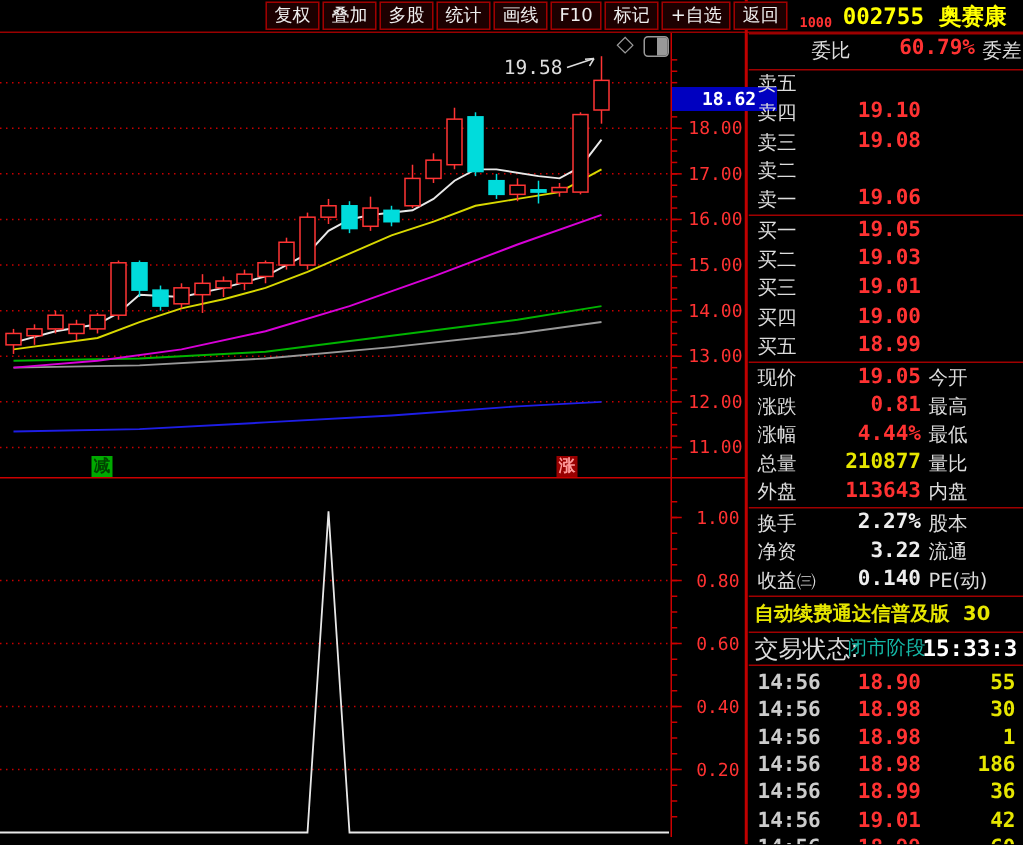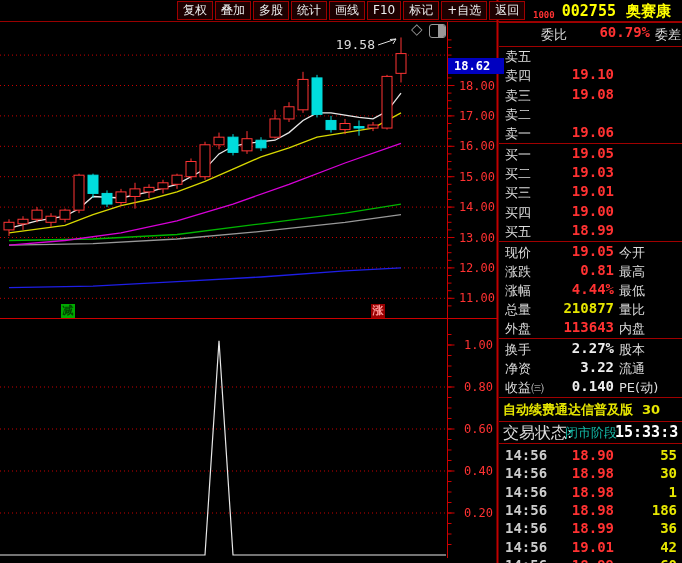--- a/index.html
+++ b/index.html
@@ -7,21 +7,21 @@
        font-family:"DejaVu Sans","Liberation Sans",sans-serif;}
   #chart-svg{position:absolute;left:0;top:0;}
   #toolbar{position:absolute;left:177px;top:1px;display:flex;gap:2px;}
   .tbtn{background:#1c0000;border:1px solid #a00000;color:#eee;font-size:12px;
         height:17px;line-height:17px;padding:0 5px;white-space:nowrap;cursor:default;}
   #header{position:absolute;left:505px;top:1px;white-space:nowrap;margin-left:28px;}
   #hdr-buffer{color:#ff3232;font:bold 9px "DejaVu Sans Mono",monospace;vertical-align:-2px;}
   .hdr-code{color:#ffff00;font:bold 15px "DejaVu Sans Mono",monospace;margin-left:2px;}
   .hdr-name{color:#ffff00;font-weight:bold;font-size:15px;margin-left:5px;}
   #price-tag{position:absolute;left:448px;top:58px;width:50px;height:16px;color:#fff;
-             font:bold 12px "DejaVu Sans Mono",monospace;line-height:16px;padding-left:6px;}
+             font:bold 12px "DejaVu Sans Mono",monospace;line-height:16px;padding-left:20px;}
   .badge{position:absolute;width:14px;height:14px;font-size:11px;line-height:14px;
          text-align:center;font-weight:bold;}
   #badge-jian{left:61px;top:304px;background:#00aa00;color:#004400;}
   #badge-zhang{left:371px;top:304px;background:#990000;color:#ff9999;}
   #icon-diamond{position:absolute;left:411px;top:20px;color:#999;font-size:15px;}
   #icon-split{position:absolute;left:429px;top:24px;width:15px;height:12px;
               border:1px solid #999;border-radius:3px;}
   #icon-split .half{position:absolute;right:0;top:0;width:7px;height:12px;background:#999;
               border-radius:0 2px 2px 0;}
   #qpanel{position:absolute;left:499px;top:0;width:183px;height:563px;overflow:hidden;}

